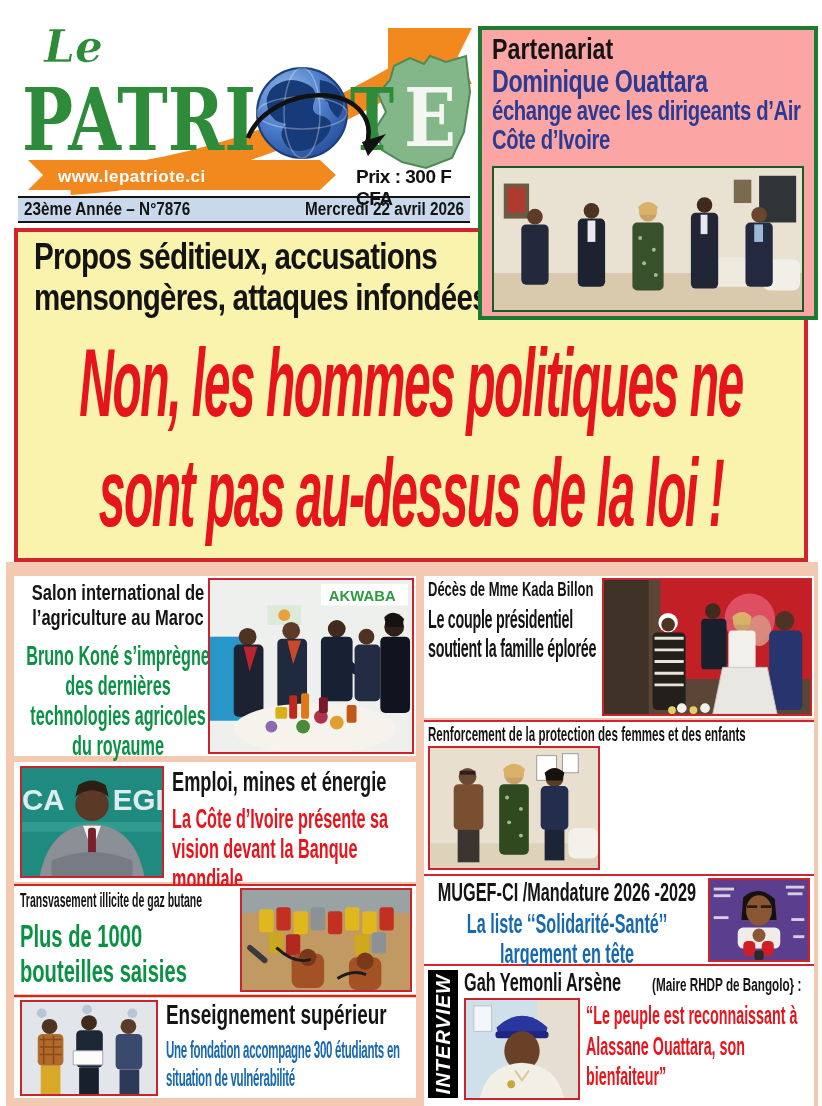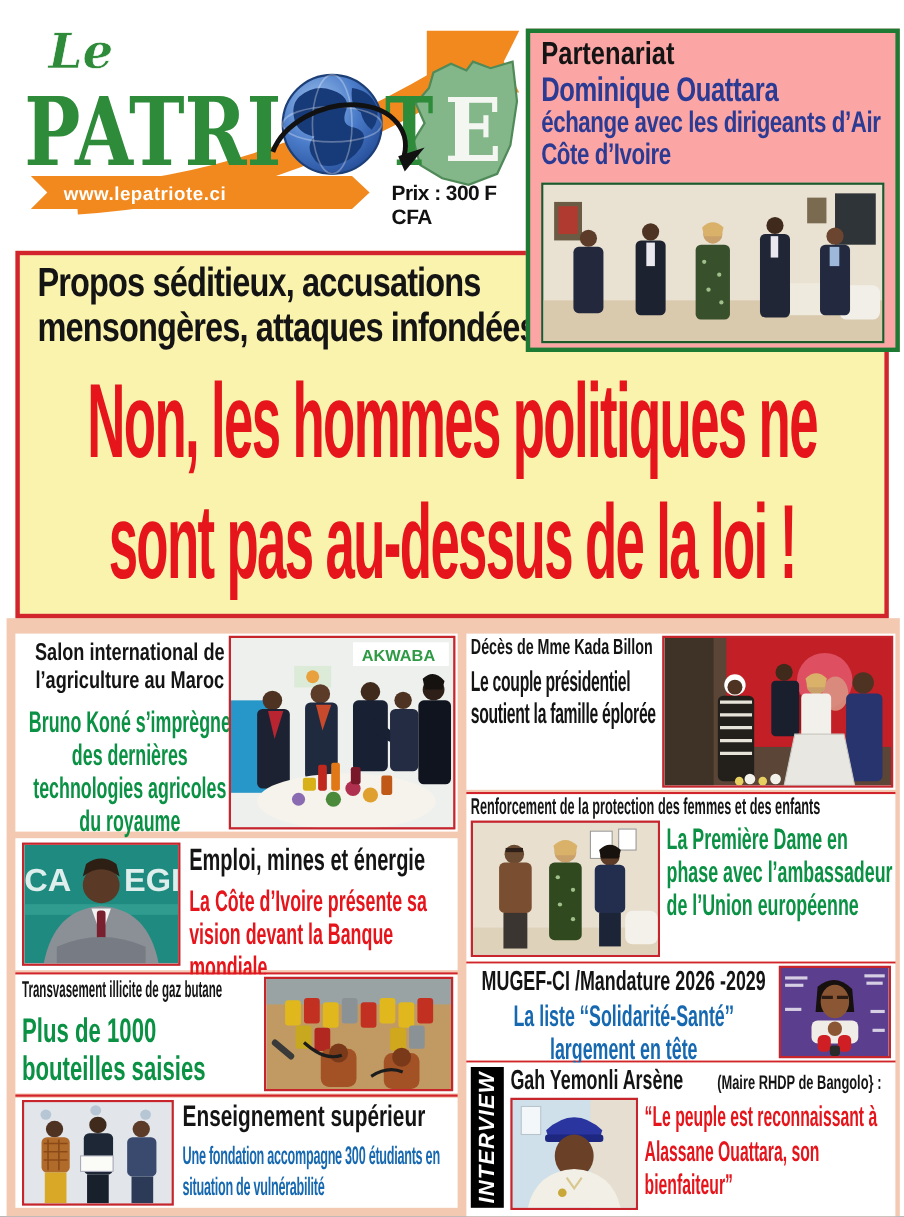--- a/index.html
+++ b/index.html
@@ -30,21 +30,21 @@
                border:4px solid #1d7a33;box-sizing:border-box;padding:4px 10px;z-index:4;}
   #partenariat .kicker{font-size:29px;font-weight:bold;color:#141414;line-height:1.05;}
   #partenariat .h1{font-size:31px;font-weight:bold;color:#2b3a92;line-height:1.0;margin-top:2px;letter-spacing:-.5px;}
   #partenariat .h2{font-size:27px;font-weight:bold;color:#2b3a92;line-height:1.04;letter-spacing:-.5px;}
   #partenariat .photo{left:10px;top:136px;width:312px;height:146px;border-color:#1d5a2a;}
   
   #lead{left:14px;top:228px;width:794px;height:334px;background:#faf3ae;
         border:4px solid #d2242c;box-sizing:border-box;z-index:2;}
   #lead .kicker{position:absolute;left:16px;top:4px;width:460px;font-size:37px;font-weight:bold;
                 color:#141414;line-height:1.12;letter-spacing:-1px;}
-  #lead .headline{position:absolute;left:0;top:96px;width:786px;}
+  #lead .headline{position:absolute;left:0;top:96px;width:786px;font-style:italic;}
   .lead-line{white-space:nowrap;text-align:center;font-weight:bold;font-size:96px;line-height:110px;
              color:#e6141b;transform:scaleX(.5);transform-origin:50% 0;width:200%;margin-left:-50%;
              letter-spacing:-3px;}
   
   #pinkband{left:6px;top:562px;width:812px;height:544px;background:#f4c9b2;}
   .box{position:absolute;background:#fff;}
   .photo{position:absolute;border:2px solid #c8242c;background:#ddd;overflow:hidden;box-sizing:border-box;}
   .photo svg{display:block;width:100%;height:100%;}
   .k-black{color:#141414;font-weight:bold;}
   .h-green{color:#0a9144;font-weight:bold;}
@@ -97,20 +97,24 @@
 
     <text x="394" y="130" font-size="80" font-weight="bold" fill="#f4f6f1" font-family="DejaVu Serif, serif" textLength="52" lengthAdjust="spacingAndGlyphs">E</text>
 
     <g>
       <path d="M 238 122 a 62 44 -18 1 1 118 8" fill="none" stroke="#111" stroke-width="4.5"></path>
       <polygon points="352,126 376,118 358,140" fill="#111"></polygon>
     </g>
   </svg>
   <div class="abs" id="price">Prix : 300 F CFA</div>
 
+  <div class="abs" id="datebar">
+    <span>23ème Année – N°7876</span>
+    <span>Mercredi 22 avril 2026</span>
+  </div>
 
   <div class="abs" id="partenariat">
     <div class="kicker cx80">Partenariat</div>
     <div class="h1 cx75 nowrap">Dominique Ouattara</div>
     <div class="h2 cx75">échange avec les dirigeants d’Air Côte d’Ivoire</div>
     <div class="photo">
       <svg viewBox="0 0 316 146" preserveAspectRatio="none">
         <rect width="316" height="146" fill="#e9e2d2"></rect>
         <rect y="108" width="316" height="38" fill="#d9c9ad"></rect>
         <rect x="10" y="16" width="26" height="36" fill="#6b5b45"></rect>
@@ -288,23 +292,20 @@
             <circle cx="92" cy="64" r="2" fill="#9fc08a"></circle>
             <circle cx="80" cy="78" r="2" fill="#9fc08a"></circle>
             <circle cx="92" cy="92" r="2" fill="#9fc08a"></circle>
           <circle cx="126" cy="32" r="9" fill="#5c3b28"></circle>
             <path d="M116 26 q10 -10 20 0 l-2 8 h-16 Z" fill="#17120e"></path>
           <rect x="112" y="40" width="28" height="46" rx="5" fill="#232e4e"></rect>
             <rect x="116" y="86" width="20" height="32" fill="#1c2438"></rect>
         </g>
       </svg>
     </div>
-    <div class="abs" style="left:182px;top:26px;width:206px;">
-      <div class="h-green cx60" style="font-size:27px;line-height:1.12;">La Première Dame en phase avec l’ambassadeur de l’Union européenne</div>
-    </div>
   </div>
 
   <div class="box" style="left:14px;top:886px;width:402px;height:108px;">
     <div class="abs" style="left:6px;top:2px;width:218px;">
       <div class="k-black cx50 nowrap" style="font-size:21px;">Transvasement illicite de gaz butane</div>
       <div class="h-green cx65" style="font-size:31px;line-height:1.12;margin-top:8px;">Plus de 1000 bouteilles saisies</div>
     </div>
     <div class="photo" style="left:226px;top:2px;width:172px;height:104px;">
       <svg viewBox="0 0 176 104" preserveAspectRatio="none">
         <rect width="176" height="104" fill="#c09a62"></rect>

